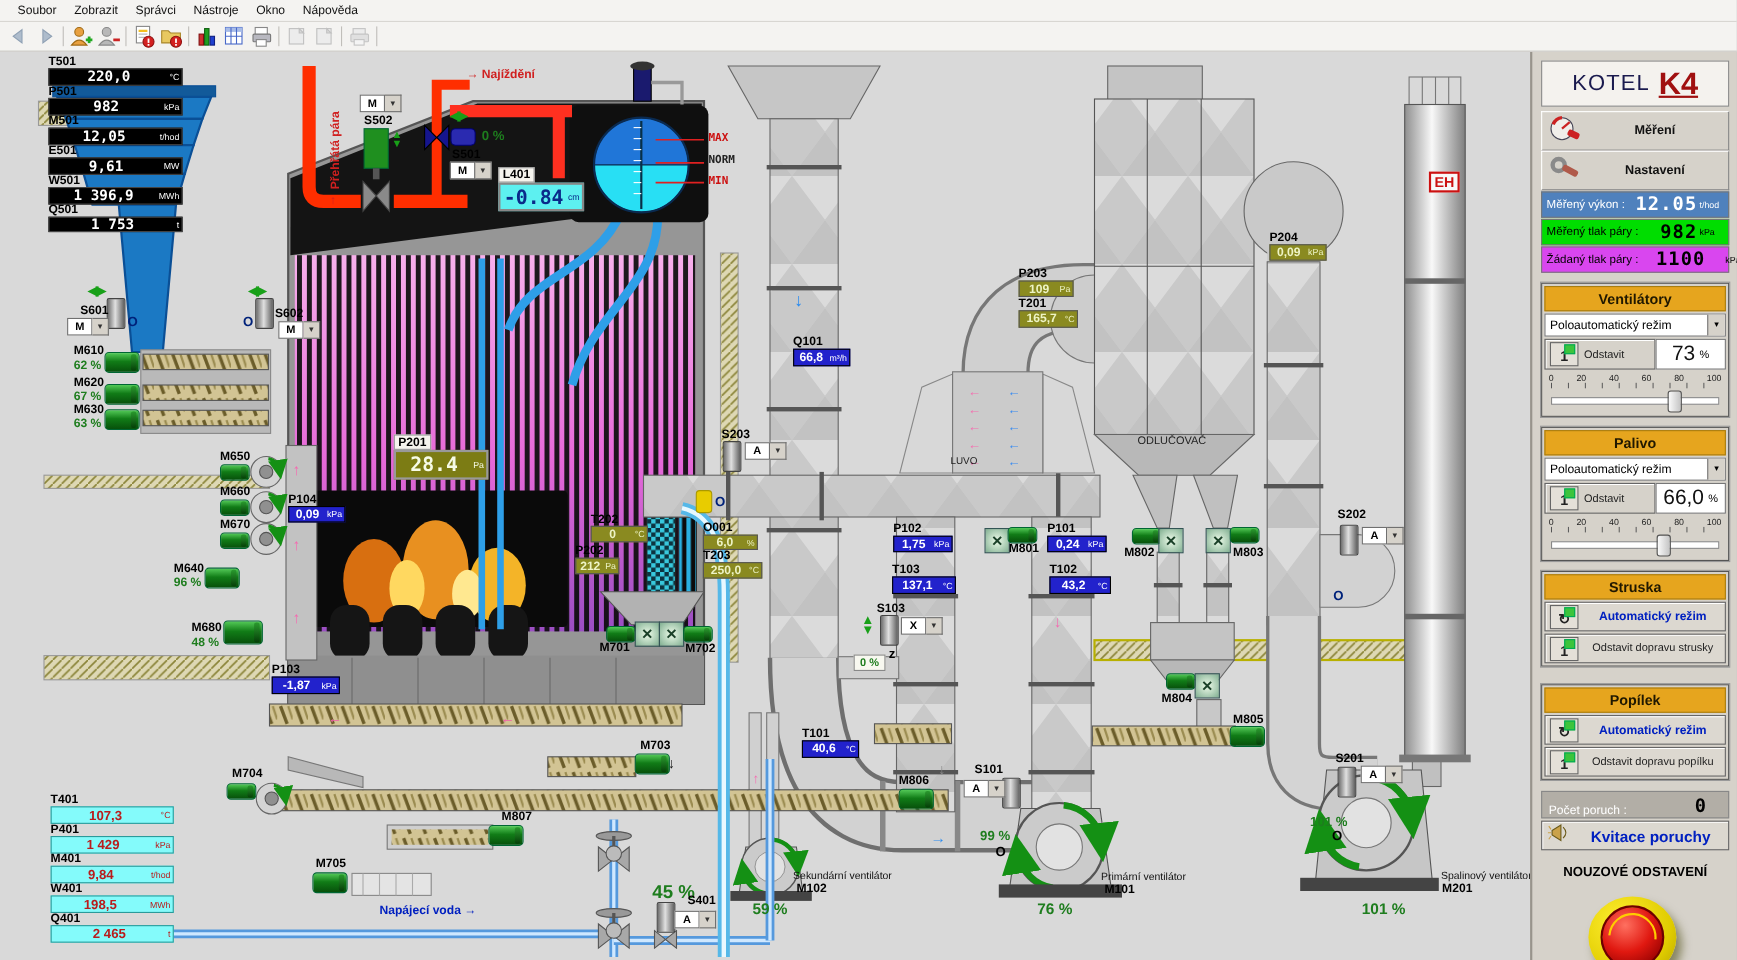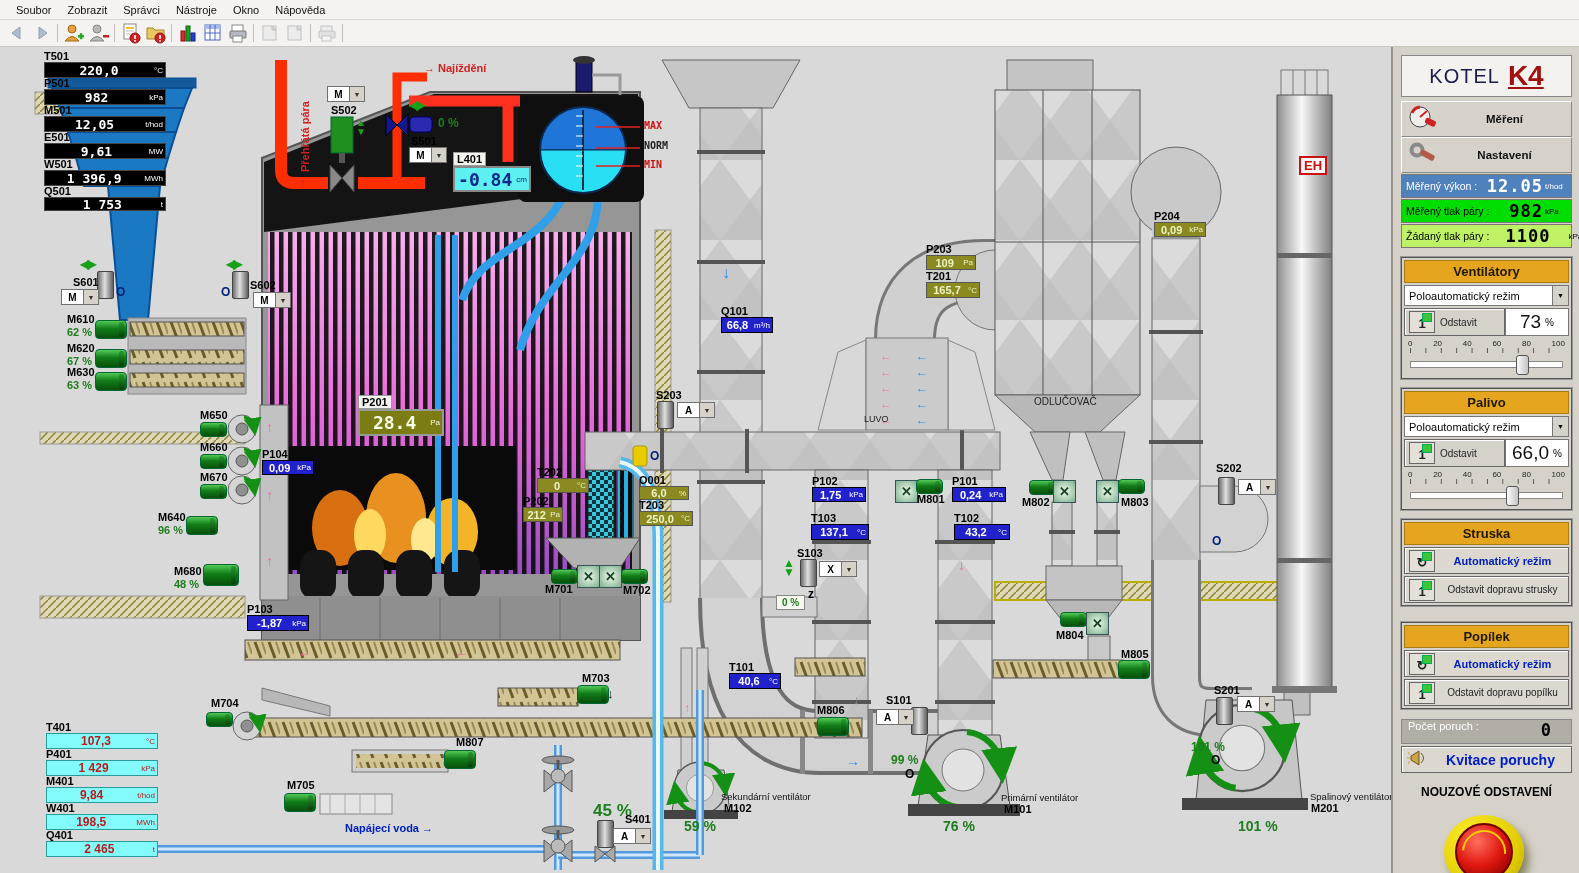--- a/index.html
+++ b/index.html
@@ -58,41 +58,41 @@
   .ptitle .kt{font-size:20px;letter-spacing:1px;color:#1a1a4e;}
   .ptitle .k4{font-size:28px;font-weight:bold;color:#a01010;text-decoration:underline;}
   .pbtn{height:34px;background:#d6d2ca;border:1px solid #888;border-top-color:#fff;border-left-color:#fff;display:flex;align-items:center;gap:6px;padding:0 6px;cursor:pointer;}
   .pbtn .lbl{flex:1;text-align:center;font-weight:bold;font-size:11.5px;color:#111;}
   .prow{height:24px;margin-top:1px;border:1px solid #777;display:flex;align-items:center;padding:0 4px;box-sizing:border-box;}
   .prow .plab{font-size:10.5px;flex:1;white-space:nowrap;}
   .prow .pseg{font-family:"DejaVu Sans Mono",monospace;font-weight:bold;font-size:17px;letter-spacing:1px;}
   .prow .punit{font-size:8px;margin-left:2px;width:22px;}
   .rowblue{background:#4f81bd;color:#fff;}
   .rowgreen{background:#00dd00;color:#000;}
-  .rowwhite{background:#bef264;color:#000;gap:16px;}
+  .rowwhite{background:#d946ef;color:#000;gap:16px;}
   .pgroup{border:1px solid #555;outline:1px solid #999;background:#d6d2ca;margin-top:9px;padding:2px;}
   .ghead{height:21px;background:linear-gradient(#f0bc42,#dé9c16);background-color:#e6a51e;color:#201800;font-weight:bold;font-size:13px;display:flex;align-items:center;justify-content:center;border:1px solid #a87c10;}
   .gsel{height:19px;background:#fff;border:1px solid #777;margin-top:2px;display:flex;align-items:center;font-size:11px;padding-left:4px;cursor:pointer;}
   .gsel .gsb{margin-left:auto;width:15px;align-self:stretch;background:#d6d2ca;border-left:1px solid #777;font-size:7px;display:flex;align-items:center;justify-content:center;}
   .gctl{display:flex;margin-top:2px;height:28px;}
   .flagbtn{flex:1;border:1px solid #666;background:#d6d2ca;box-shadow:inset 1px 1px 0 #fff;display:flex;align-items:center;gap:5px;padding:0 4px;cursor:pointer;}
   .fico{position:relative;width:24px;height:20px;border:1px solid #666;background:#e4e0d8;display:inline-flex;align-items:end;justify-content:center;font-weight:bold;font-size:13px;line-height:17px;color:#222;flex:none;}
   .fsq{position:absolute;top:1px;right:2px;width:8px;height:7px;background:#3cc43c;border:1px solid #0a5;}
   .flagbtn .flab{font-size:10px;color:#222;}
   .gval{width:62px;background:#fff;border:1px solid #777;display:flex;align-items:center;justify-content:center;gap:4px;}
   .gval .gnum{font-size:19px;color:#111;}
   .gval .gunit{font-size:10px;}
   .gscale{display:flex;justify-content:space-between;font-size:8px;color:#222;margin:3px 4px 0 4px;}
   .gticks{height:5px;margin:0 6px;background-image:linear-gradient(90deg,#555 1px,transparent 1px);background-size:15.4px 100%;}
   .gslider{position:relative;height:5px;border:1px solid #888;background:#fff;margin:8px 6px 8px 6px;}
   .gthumb{position:absolute;top:-7px;width:11px;height:18px;margin-left:-5px;background:linear-gradient(90deg,#fafafa,#c4c4c4);border:1px solid #555;border-radius:3px;cursor:grab;}
   .arow{height:25px;margin-top:2px;border:1px solid #666;background:#dcd8d0;box-shadow:inset 1px 1px 0 #fff;display:flex;align-items:center;gap:6px;padding:0 4px;cursor:pointer;}
   .arow .atext{flex:1;text-align:center;font-weight:bold;font-size:11px;color:#0020c0;}
   .arow .otext{flex:1;text-align:center;font-size:10px;color:#222;}
-  .porrow{height:23px;margin-top:10px;border:1px solid #888;background:#b2aea6;display:flex;align-items:flex-start;padding:0 6px;}
+  .porrow{height:23px;margin-top:10px;border:1px solid #888;background:#b2aea6;display:flex;align-items:flex-end;padding:0 6px;}
   .porrow .porlab{font-size:11px;color:#fff;flex:1;}
   .porrow .porval{font-family:"DejaVu Sans Mono",monospace;font-weight:bold;font-size:17px;color:#000;margin-right:14px;}
   .kvit{height:25px;margin-top:2px;border:1px solid #666;background:#dcd8d0;box-shadow:inset 1px 1px 0 #fff;display:flex;align-items:center;gap:6px;padding:0 5px;cursor:pointer;}
   .kvit .ktext{flex:1;text-align:center;font-weight:bold;font-size:14px;color:#0020c0;}
   .nouzlab{margin-top:12px;text-align:center;font-weight:bold;font-size:12px;color:#000;}
   .estopwrap{position:relative;width:86px;height:80px;margin:16px auto 0 auto;}
   .ebase{position:absolute;left:0;top:0;width:80px;height:74px;border-radius:50%;background:radial-gradient(circle at 35% 32%,#ffee30,#e0cc00 65%,#b0a000);box-shadow:5px 7px 9px rgba(70,70,10,.55);}
   .ebtn{position:absolute;left:11px;top:8px;width:58px;height:58px;border-radius:50%;background:radial-gradient(circle at 38% 30%,#ff7060,#e01810 48%,#8e0000 88%);border:2px solid #6e0000;box-sizing:border-box;}
   .ebtn::after{content:"";position:absolute;left:5px;top:5px;right:5px;bottom:5px;border-radius:50%;border:2px solid transparent;border-top-color:#ffcc00;border-right-color:#ffcc00;transform:rotate(-40deg);}
 </style>

